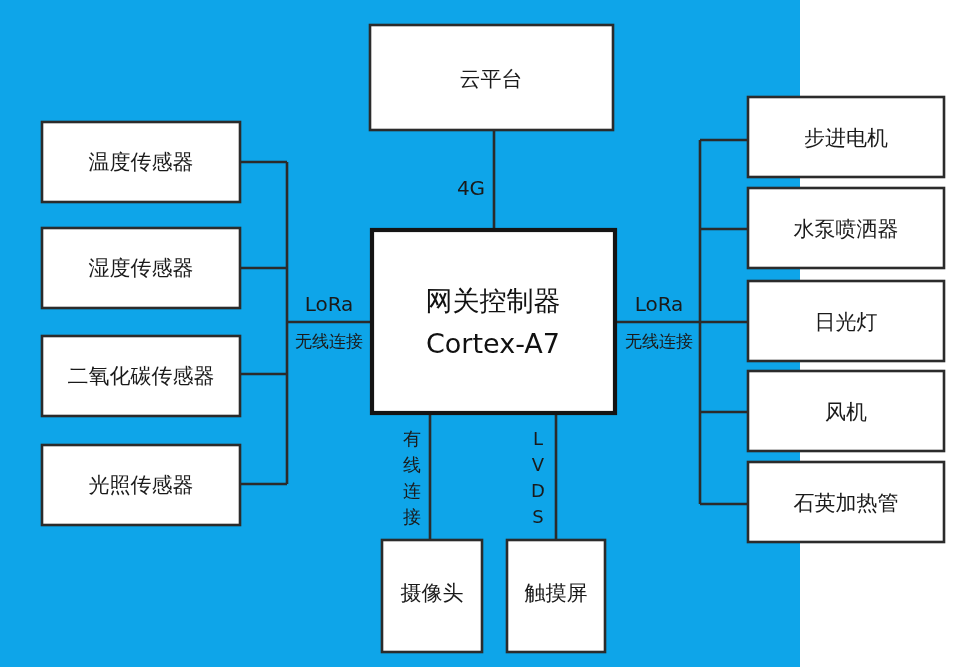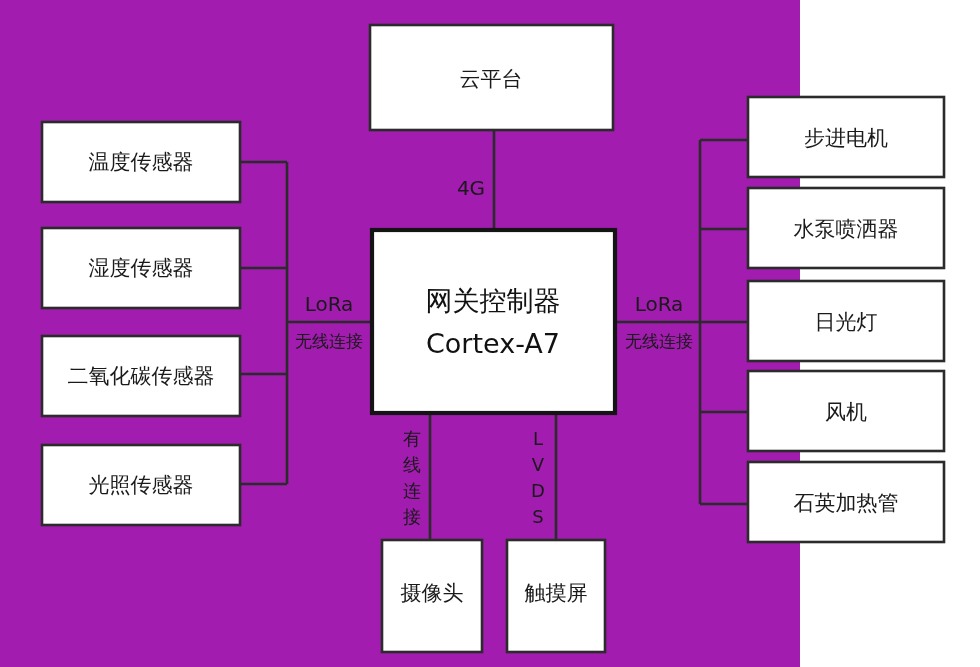--- a/index.html
+++ b/index.html
@@ -10,21 +10,21 @@
   body {
     width: 980px;
     height: 667px;
     overflow: hidden;
     font-family: "DejaVu Sans", "Liberation Sans", sans-serif;
   }
   #diagram-root {
     position: relative;
     width: 800px;
     height: 667px;
-    background: #a21caf;
+    background: #0ea5e9;
   }
   svg.diagram {
     display: block;
     width: 980px;
     height: 667px;
   }
   .node-box {
     fill: #ffffff;
     stroke: #2b2b2b;
     stroke-width: 2.6;

